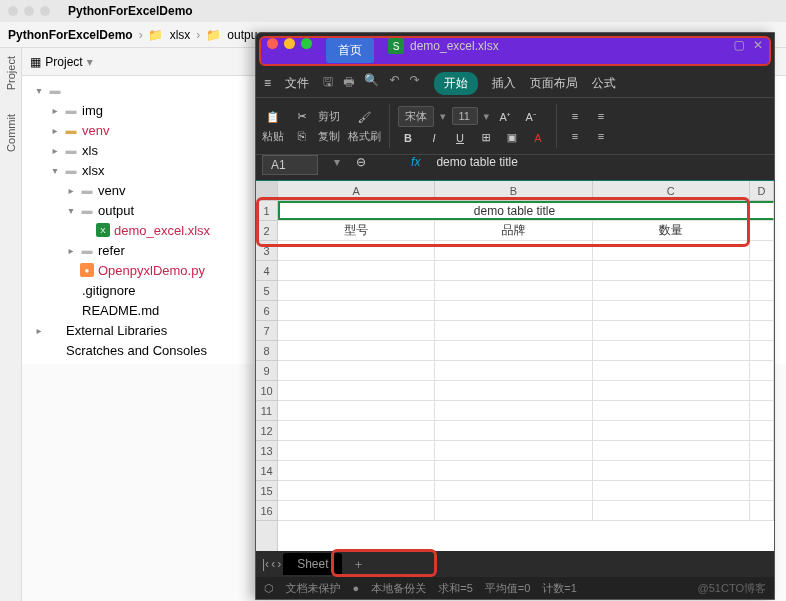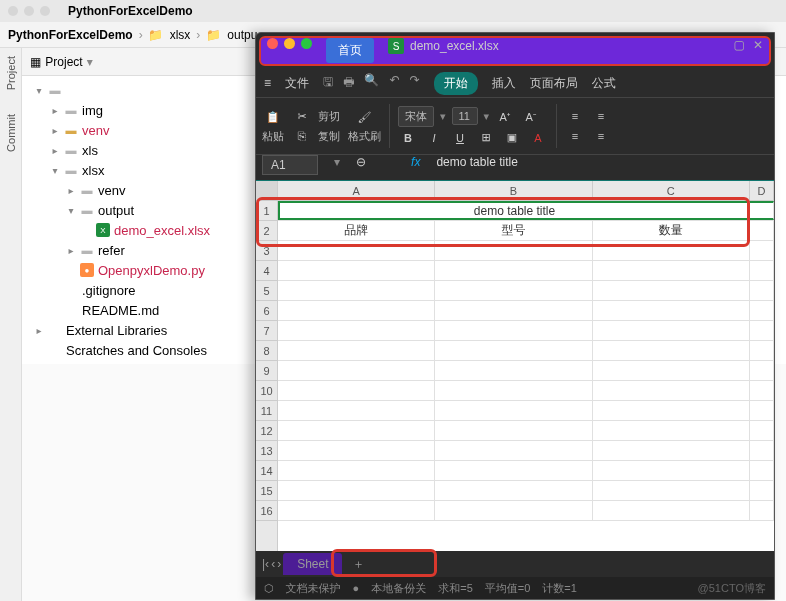--- a/index.html
+++ b/index.html
@@ -63,21 +63,21 @@
 .colhdr div { flex: 1; border-right: 1px solid #ccc; font-size: 11px; color: #555; display: flex; align-items: center; justify-content: center; }
 .colhdr div:last-child { flex: 0 0 24px; }
 .grow { display: flex; height: 20px; border-bottom: 1px solid #e0e0e0; }
 .grow div { flex: 1; border-right: 1px solid #e0e0e0; font-size: 12px; color: #333; display: flex; align-items: center; justify-content: center; }
 .grow div:last-child { flex: 0 0 24px; }
 .grow.r1 div { border-top: 2px solid #1e8e3e; border-bottom: 2px solid #1e8e3e; }
 .grow.r1 div:first-child { border-left: 2px solid #1e8e3e; }
 .redbox1 { position: absolute; top: 16px; left: 0; width: 494px; height: 50px; border: 3px solid #d9382d; border-radius: 6px; pointer-events: none; }
 
 .ex-sheets { height: 26px; background: #2b2b2b; display: flex; align-items: center; padding: 0 6px; gap: 2px; color: #999; position: relative; }
-.sheet-tab { padding: 4px 14px; background: #4c1d95; border-radius: 3px 3px 0 0; }
+.sheet-tab { padding: 4px 14px; background: #000000; border-radius: 3px 3px 0 0; }
 .sheet-tab.act { background: #fff; color: #1e8e3e; font-weight: bold; }
 .redbox2 { position: absolute; left: 75px; top: -2px; width: 106px; height: 28px; border: 3px solid #d9382d; border-radius: 6px; pointer-events: none; }
 
 .ex-status { height: 22px; background: #222; display: flex; align-items: center; padding: 0 8px; gap: 12px; font-size: 11px; color: #888; }
 .watermark { margin-left: auto; color: #666; }
 </style>
 </head>
 <body>
 
 <div class="ide">
@@ -321,22 +321,22 @@
           <div>B</div>
           <div>C</div>
           <div>D</div>
         </div>
       <div id="gridrows">
           <div class="grow r1">
             <div style="flex:3;justify-content:center">demo table title</div>
             <div></div>
           </div>
           <div class="grow">
+            <div>型号</div>
             <div>品牌</div>
-            <div>型号</div>
             <div>数量</div>
             <div></div>
           </div>
           <div class="grow">
             <div></div>
             <div></div>
             <div></div>
             <div></div>
           </div>
           <div class="grow">

